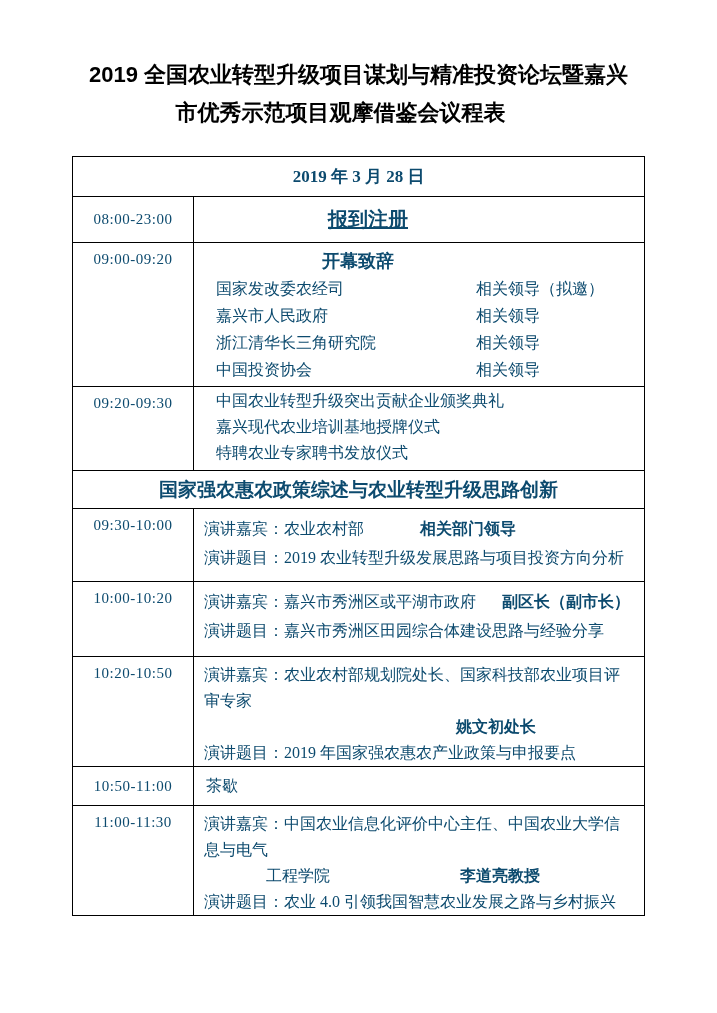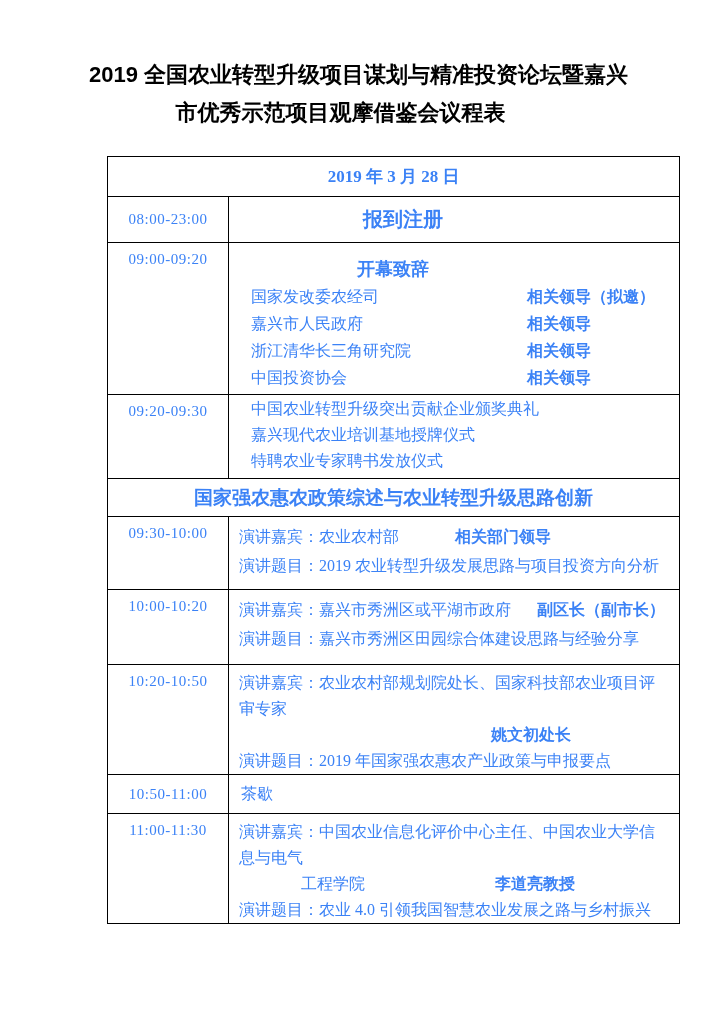--- a/index.html
+++ b/index.html
@@ -15,50 +15,50 @@
     margin:0; padding-top:56px; text-align:center;
     font-family:"Liberation Sans", sans-serif;
     font-weight:bold; font-size:22px; line-height:38px; color:#000;
   }
   .doc-title .t-line { display:block; }
   .doc-title .t-line2 { margin-right:36px; }
 
   
   table.agenda {
     border-collapse:collapse; table-layout:fixed;
-    width:573px; margin:24px 0 0 107px;
-    font-size:16px; color:#3b82f6;
+    width:573px; margin:24px 0 0 72px;
+    font-size:16px; color:#0c4a6e;
   }
   td { border:1px solid #000; padding:0 10px; vertical-align:top; overflow:hidden; }
   col.c-time { width:121px; }
   .mid  { vertical-align:middle; }
 
   
   .time { text-align:center; font-size:15px; letter-spacing:0.5px; }
   .time.top { vertical-align:top; padding-top:8px; }
 
   
   .date-row    { height:39px; text-align:center; font-weight:bold; font-size:17px; }
   .section-row { height:37px; text-align:center; font-weight:bold; font-size:19px; }
 
   
   .reg-row { height:46px; }
-  .reg-activity { font-weight:bold; font-size:20px; padding-left:134px; }
+  .reg-activity { font-weight:bold; font-size:20px; padding-left:134px;text-decoration:underline; }
 
   
   .day2-cell { height:76px; padding-top:9px; }
   .day2-date { text-align:center; font-weight:bold; font-size:17px; line-height:26px; margin-bottom:13px; }
   .host-line { text-align:center; line-height:26px; padding-right:78px; }
   .host-name { font-weight:bold; margin-left:15px; }
 
   
-  .opening-cell { height:139px; position:relative; padding-top:12px; }
+  .opening-cell { height:139px; position:relative; padding-top:4px; }
   .opening-title { font-weight:bold; font-size:18px; line-height:28px; text-align:center; margin-right:122px; }
   .org-line { position:relative; padding-left:12px; line-height:27px; }
-  .org-leader { position:absolute; left:288px; top:0; font-weight:bold; }
+  .org-leader { position:absolute; left:272px; top:0; font-weight:normal; }
 
   
   .cerem-cell { height:82px; padding-top:1px; }
   .cerem-line { line-height:26px; padding-left:12px; }
 
   
   .talk-cell { padding-top:5px; }
   .talk-line { line-height:29px; }
   .talk-line3 { line-height:26px; }
   .h65 { height:64px; } .h67 { height:66px; } .h80 { height:79px; }

